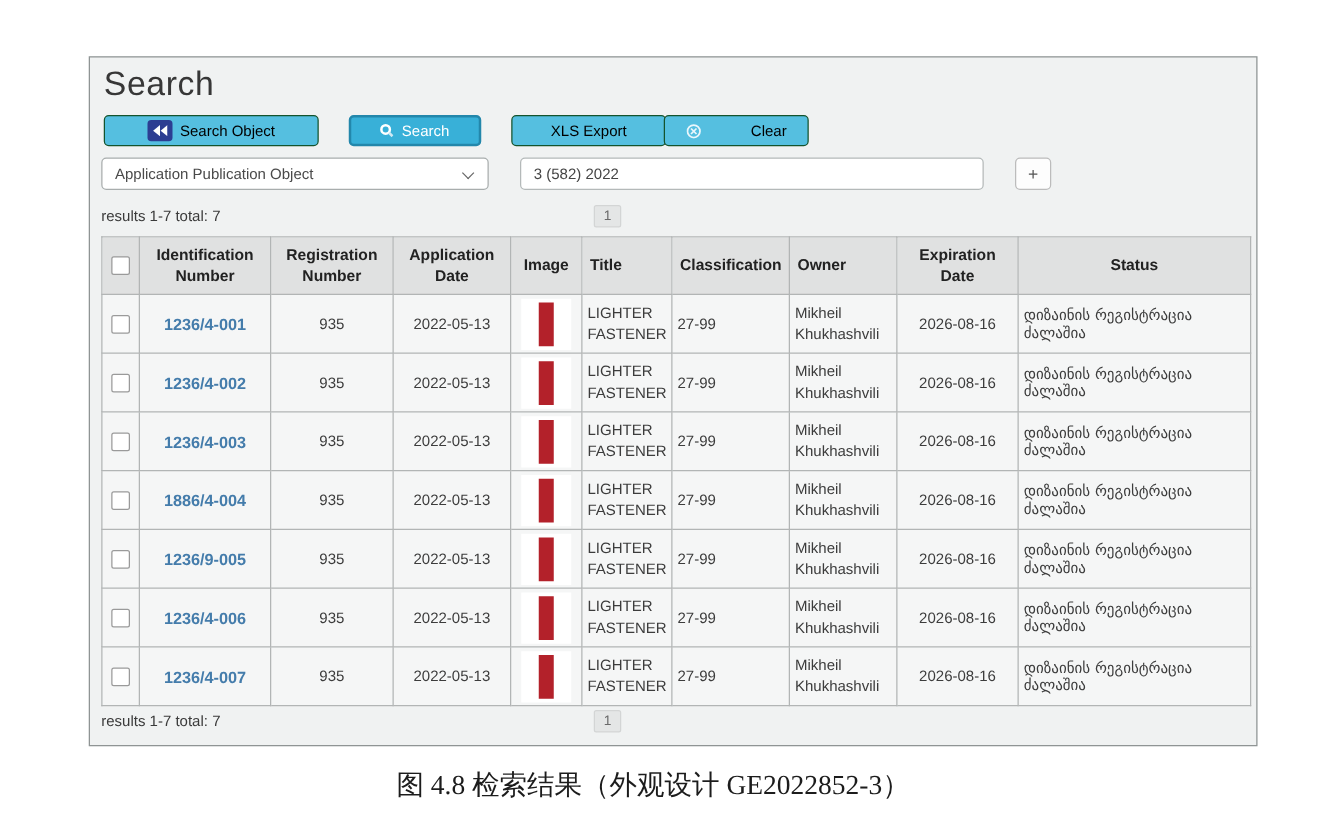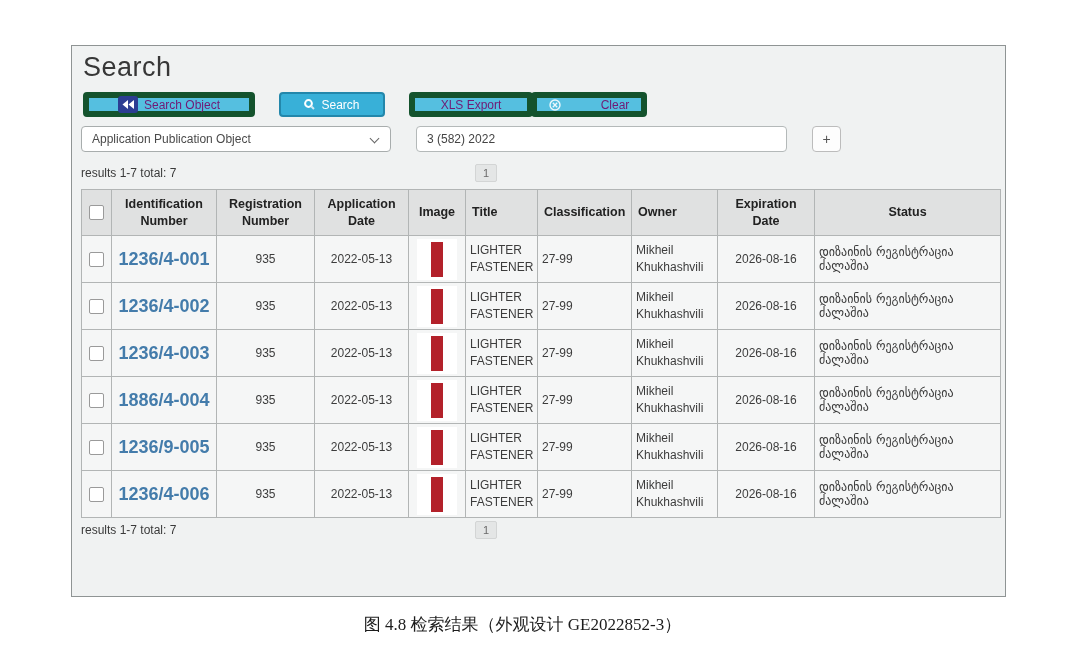--- a/index.html
+++ b/index.html
@@ -26,23 +26,23 @@
     color: #373737;
     letter-spacing: 0.5px;
     margin: 0 0 9px 2px;
   }
   
   .toolbar { position: relative; height: 25px; margin-bottom: 9px; }
   .btn {
     position: absolute; top: 0;
     height: 25px;
     background: #55bfe0;
-    border: 6px solid #14532d;
+    border: 1px solid #14532d;
     border-radius: 4px;
-    color: #701a75;
+    color: #000000;
     font-family: "Liberation Sans", "DejaVu Sans", sans-serif;
     font-size: 12px;
     display: flex; align-items: center; justify-content: center;
     gap: 6px;
     cursor: pointer;
   }
   .btn.active {
     background: #38b0d8;
     border: 2px solid #2387ab;
     color: #ffffff;
@@ -160,21 +160,21 @@
     background: #ffffff;
     border: 1px solid #9a9a9a;
     border-radius: 2px;
     vertical-align: middle;
     cursor: pointer;
   }
   td.c-id { text-align: center; }
   a.id-link {
     color: #447cab;
     font-weight: bold;
-    font-size: 18px;
+    font-size: 13px;
     text-decoration: none;
     cursor: pointer;
   }
   td.c-reg, td.c-date, td.c-exp { text-align: center; color: #454545; }
   td.c-img { text-align: center; }
   .thumb {
     display: inline-flex;
     width: 40px; height: 41px;
     background: #ffffff;
     align-items: center; justify-content: center;
@@ -197,21 +197,21 @@
     padding-top: 5px;
     height: 24px;
   }
   
   .caption {
     position: absolute;
     left: 55px; top: 613px;
     width: 935px;
     text-align: center;
     font-family: "Liberation Serif", "DejaVu Serif", serif;
-    font-size: 17px;
+    font-size: 22px;
     color: #1c1c1c;
   }
   .btn svg, .icon-rewind-box svg { display: block; }
 </style>
 </head>
 <body>
 
 <div class="panel">
 
   <h1 class="page-title">Search</h1>
@@ -369,20 +369,34 @@
           <td class="c-date">2022-05-13</td>
           <td class="c-img"><span class="thumb">
               <span class="red-bar" style="background:#b3212a;"></span>
             </span></td>
           <td class="c-title">LIGHTER FASTENER</td>
           <td class="c-class">27-99</td>
           <td class="c-owner">Mikheil Khukhashvili</td>
           <td class="c-exp">2026-08-16</td>
           <td class="c-status">დიზაინის რეგისტრაცია ძალაშია</td>
         </tr>
+        <tr>
+          <td class="c-check"><span class="checkbox"></span></td>
+          <td class="c-id"><a class="id-link">1236/4-007</a></td>
+          <td class="c-reg">935</td>
+          <td class="c-date">2022-05-13</td>
+          <td class="c-img"><span class="thumb">
+              <span class="red-bar" style="background:#b3212a;"></span>
+            </span></td>
+          <td class="c-title">LIGHTER FASTENER</td>
+          <td class="c-class">27-99</td>
+          <td class="c-owner">Mikheil Khukhashvili</td>
+          <td class="c-exp">2026-08-16</td>
+          <td class="c-status">დიზაინის რეგისტრაცია ძალაშია</td>
+        </tr>
       </tbody>
   </table>
 
   <div class="footer-line">
     <span>results 1-7 total: 7</span>
     <span class="page-box" style="top:3px;">1</span>
   </div>
 
 </div>
 

